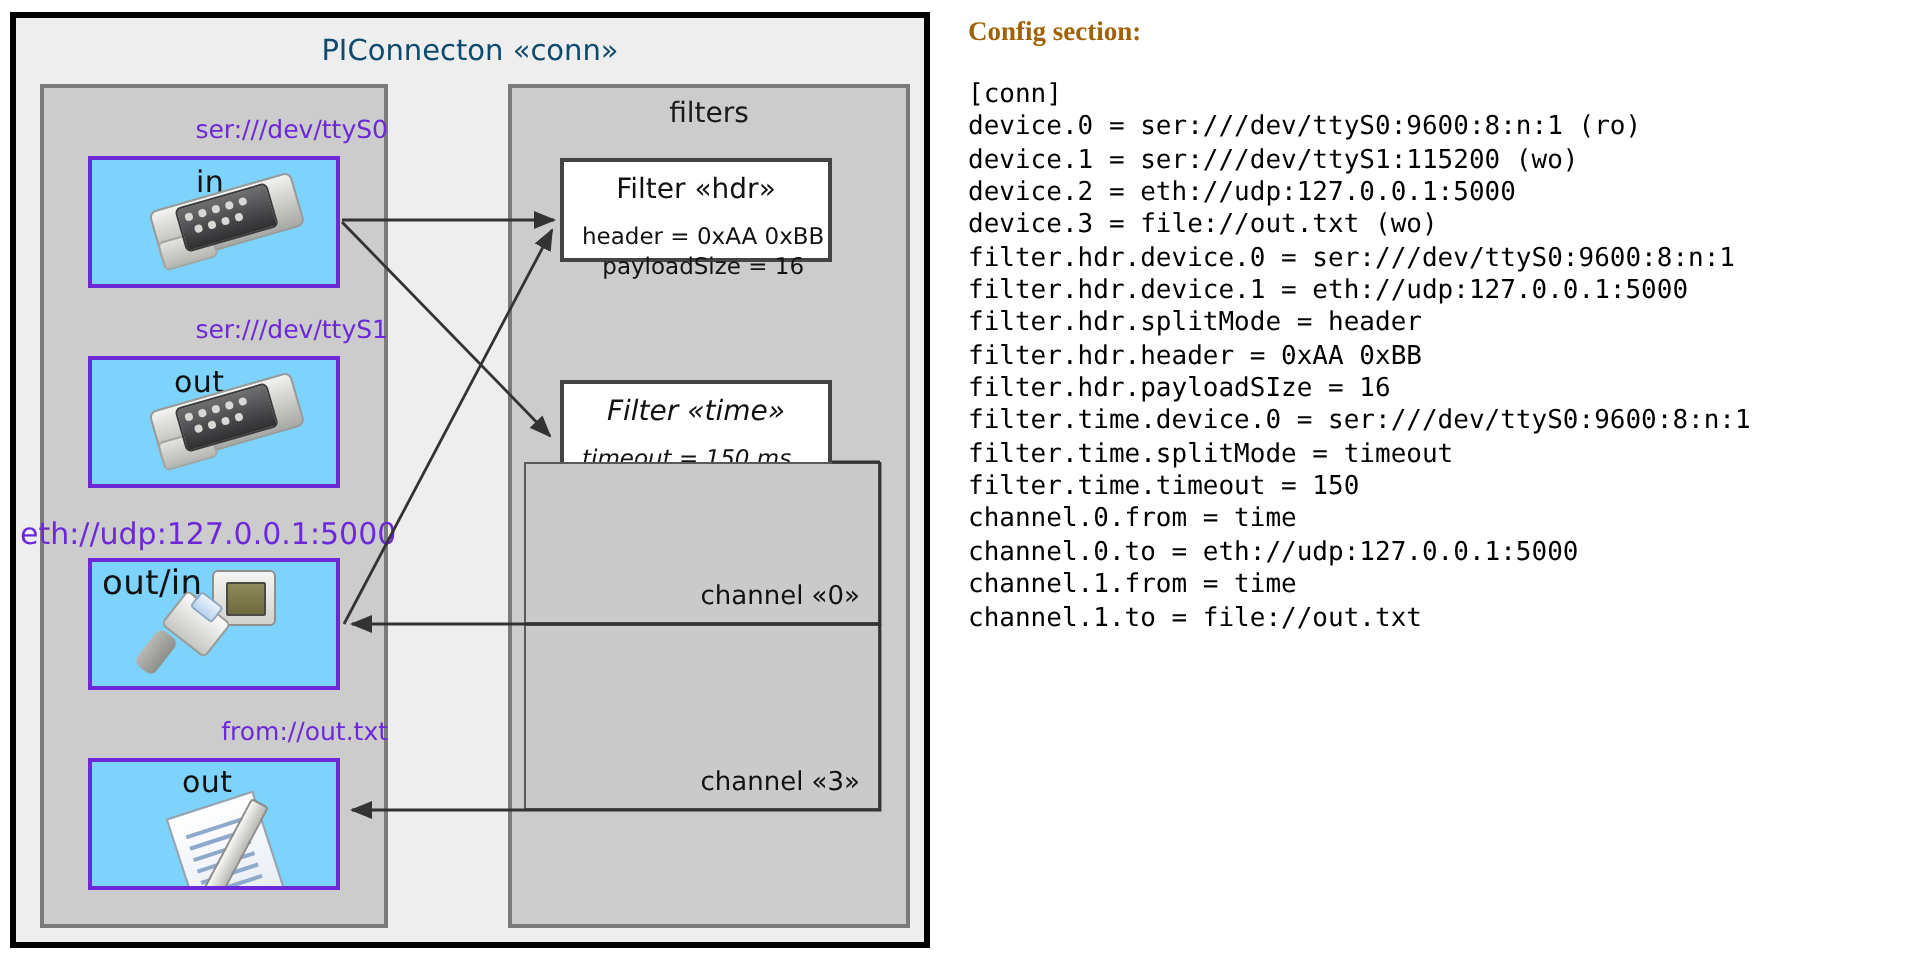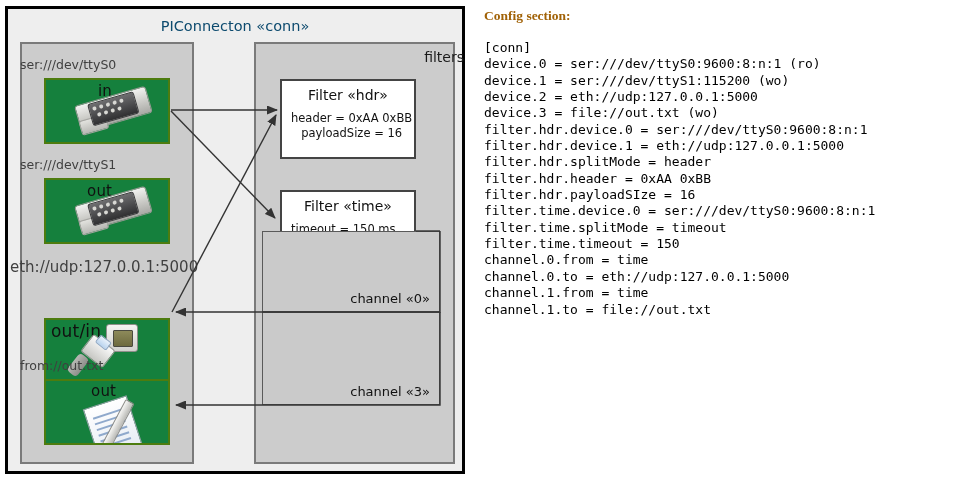--- a/index.html
+++ b/index.html
@@ -10,29 +10,29 @@
 
   
   .diagram{position:absolute;left:0;top:0;width:470px;height:484px;}
   .outer-frame{position:absolute;left:5px;top:6px;width:460px;height:468px;
                background:#eeeeee;border:3px solid #000000;box-sizing:border-box;}
   .conn-title{position:absolute;left:0;top:9px;width:100%;text-align:center;
               font-size:14.5px;color:#0c4a6e;}
 
   .panel{position:absolute;background:#cccccc;border:2px solid #7a7a7a;
          box-sizing:border-box;}
-  .panel-title{position:absolute;left:11px;width:100%;text-align:right;
+  .panel-title{position:absolute;left:0;width:100%;text-align:center;
                font-size:14px;color:#1a1a1a;}
 
   #devices-panel{left:20px;top:42px;width:174px;height:422px;}
   #filters-panel{left:254px;top:42px;width:201px;height:422px;}
 
-  .dev-label{position:absolute;text-align:left;font-size:12.5px;color:#404040;
+  .dev-label{position:absolute;text-align:right;font-size:12.5px;color:#6d28d9;
              white-space:nowrap;}
-  .dev-box{position:absolute;background:#15803d;border:2px solid #4d7c0f;
+  .dev-box{position:absolute;background:#7dd3fc;border:2px solid #6d28d9;
            box-sizing:border-box;overflow:hidden;}
   .dev-kind{position:absolute;font-size:15px;color:#111;letter-spacing:.2px;}
 
   .filter-box{position:absolute;background:#ffffff;border:2px solid #444444;
               box-sizing:border-box;}
   .filter-name{position:absolute;left:0;top:6px;width:100%;text-align:center;
                font-size:14px;color:#111;}
   .filter-props{position:absolute;left:9px;top:30px;font-size:11.5px;color:#111;
                 line-height:15px;}
 
@@ -136,21 +136,21 @@
             <i style="left:28px;top:0"></i>
           <i style="left:3px;top:7px"></i>
             <i style="left:10px;top:7px"></i>
           <i style="left:17px;top:7px"></i>
             <i style="left:24px;top:7px"></i>
         </div>
       </div>
     </div>
 
     <div class="dev-label" style="left:10px;top:258px;width:186px;font-size:15px;">eth://udp:127.0.0.1:5000</div>
-    <div class="dev-box" style="left:44px;top:279px;width:126px;height:66px;margin-top:39px;">
+    <div class="dev-box" style="left:44px;top:279px;width:126px;height:66px;">
       <div class="dev-kind" style="left:5px;top:1px;font-size:17px;">out/in</div>
       <div class="ico" style="left:24px;top:4px;width:72px;height:60px;">
         <div class="eth-jack">
             <div class="eth-port"></div>
           </div>
         <div class="eth-plug">
             <div class="eth-tab"></div>
           </div>
         <div class="eth-cable"></div>
       </div>
@@ -169,27 +169,27 @@
             <b style="top:40px"></b>
         </div>
         <div class="file-pen"></div>
       </div>
     </div>
 
     <div class="panel" id="filters-panel">
       <div class="panel-title" style="top:5px;">filters</div>
     </div>
 
-    <div class="filter-box" style="left:280px;top:79px;width:136px;height:80px;padding-left:47px;">
+    <div class="filter-box" style="left:280px;top:79px;width:136px;height:52px;padding-left:47px;">
       <div class="filter-name">Filter «hdr»</div>
       <div class="filter-props" style="white-space:pre;text-align:center;">header = 0xAA 0xBB
 payloadSize = 16</div>
     </div>
 
-    <div class="filter-box" style="left:280px;top:190px;width:136px;height:76px;">
+    <div class="filter-box" style="left:280px;top:190px;width:136px;height:76px;font-style:italic;">
       <div class="filter-name">Filter «time»</div>
       <div class="filter-props" style="white-space:pre;">timeout = 150 ms</div>
     </div>
 
     <div class="channel-box" style="left:262px;top:231px;width:178px;height:81px;">
       <div class="channel-label">channel «0»</div>
     </div>
     <div class="channel-box" style="left:262px;top:312px;width:178px;height:93px;">
       <div class="channel-label">channel «3»</div>
     </div>

